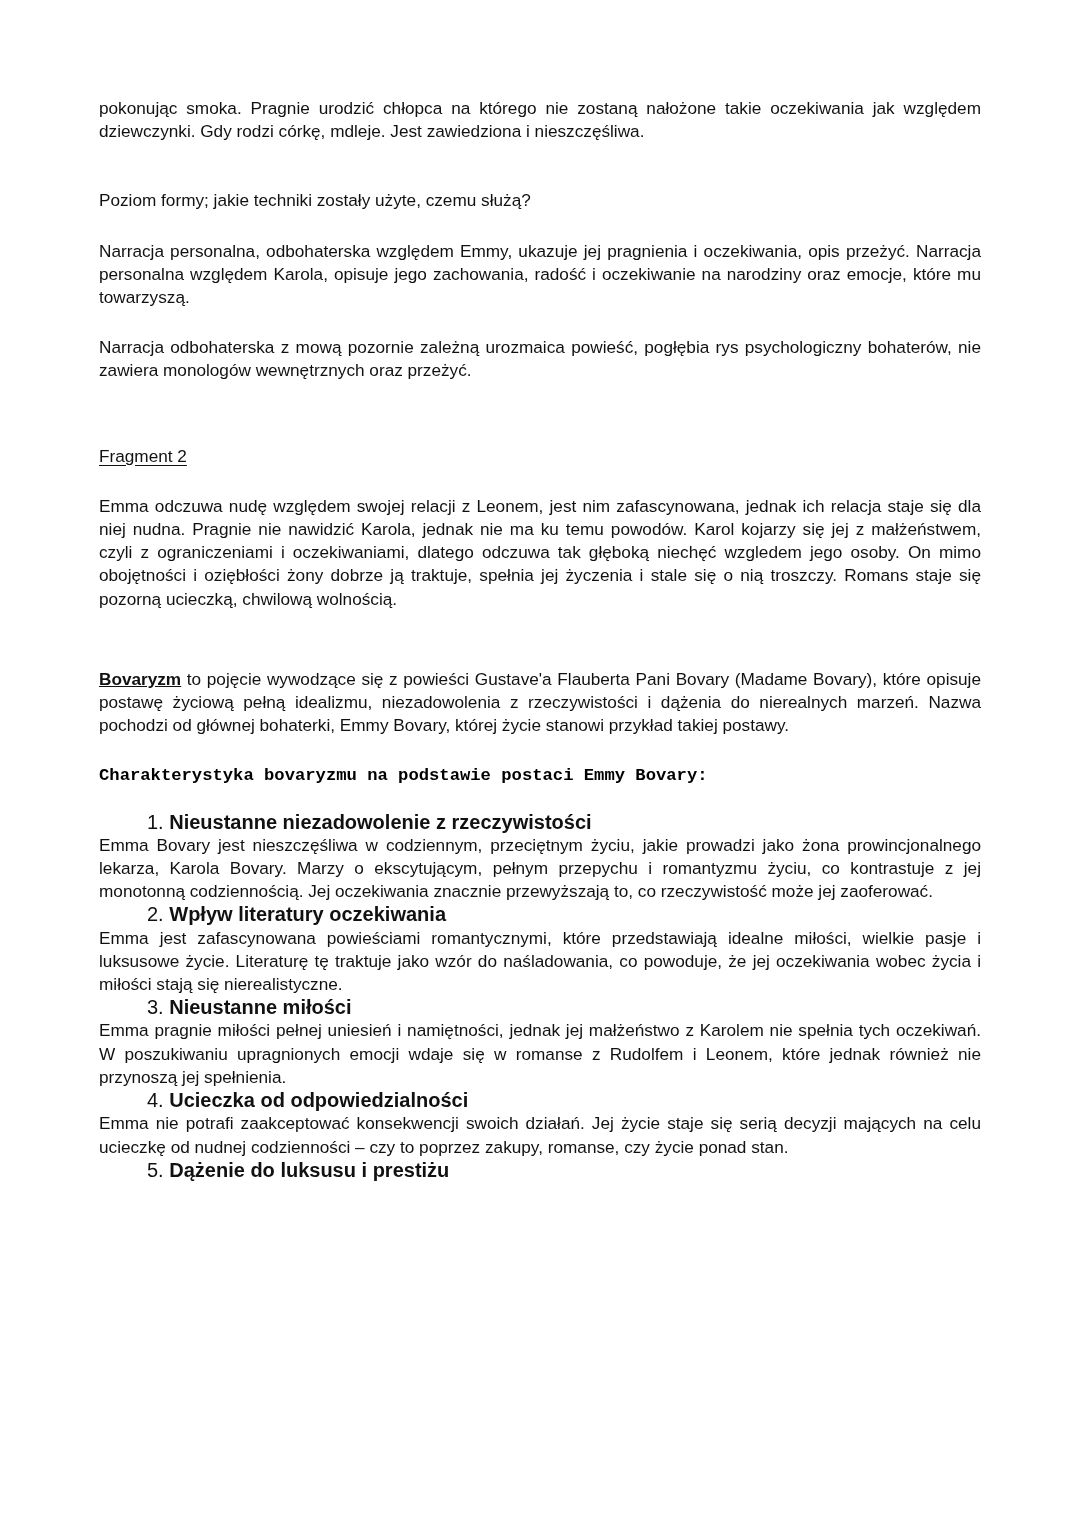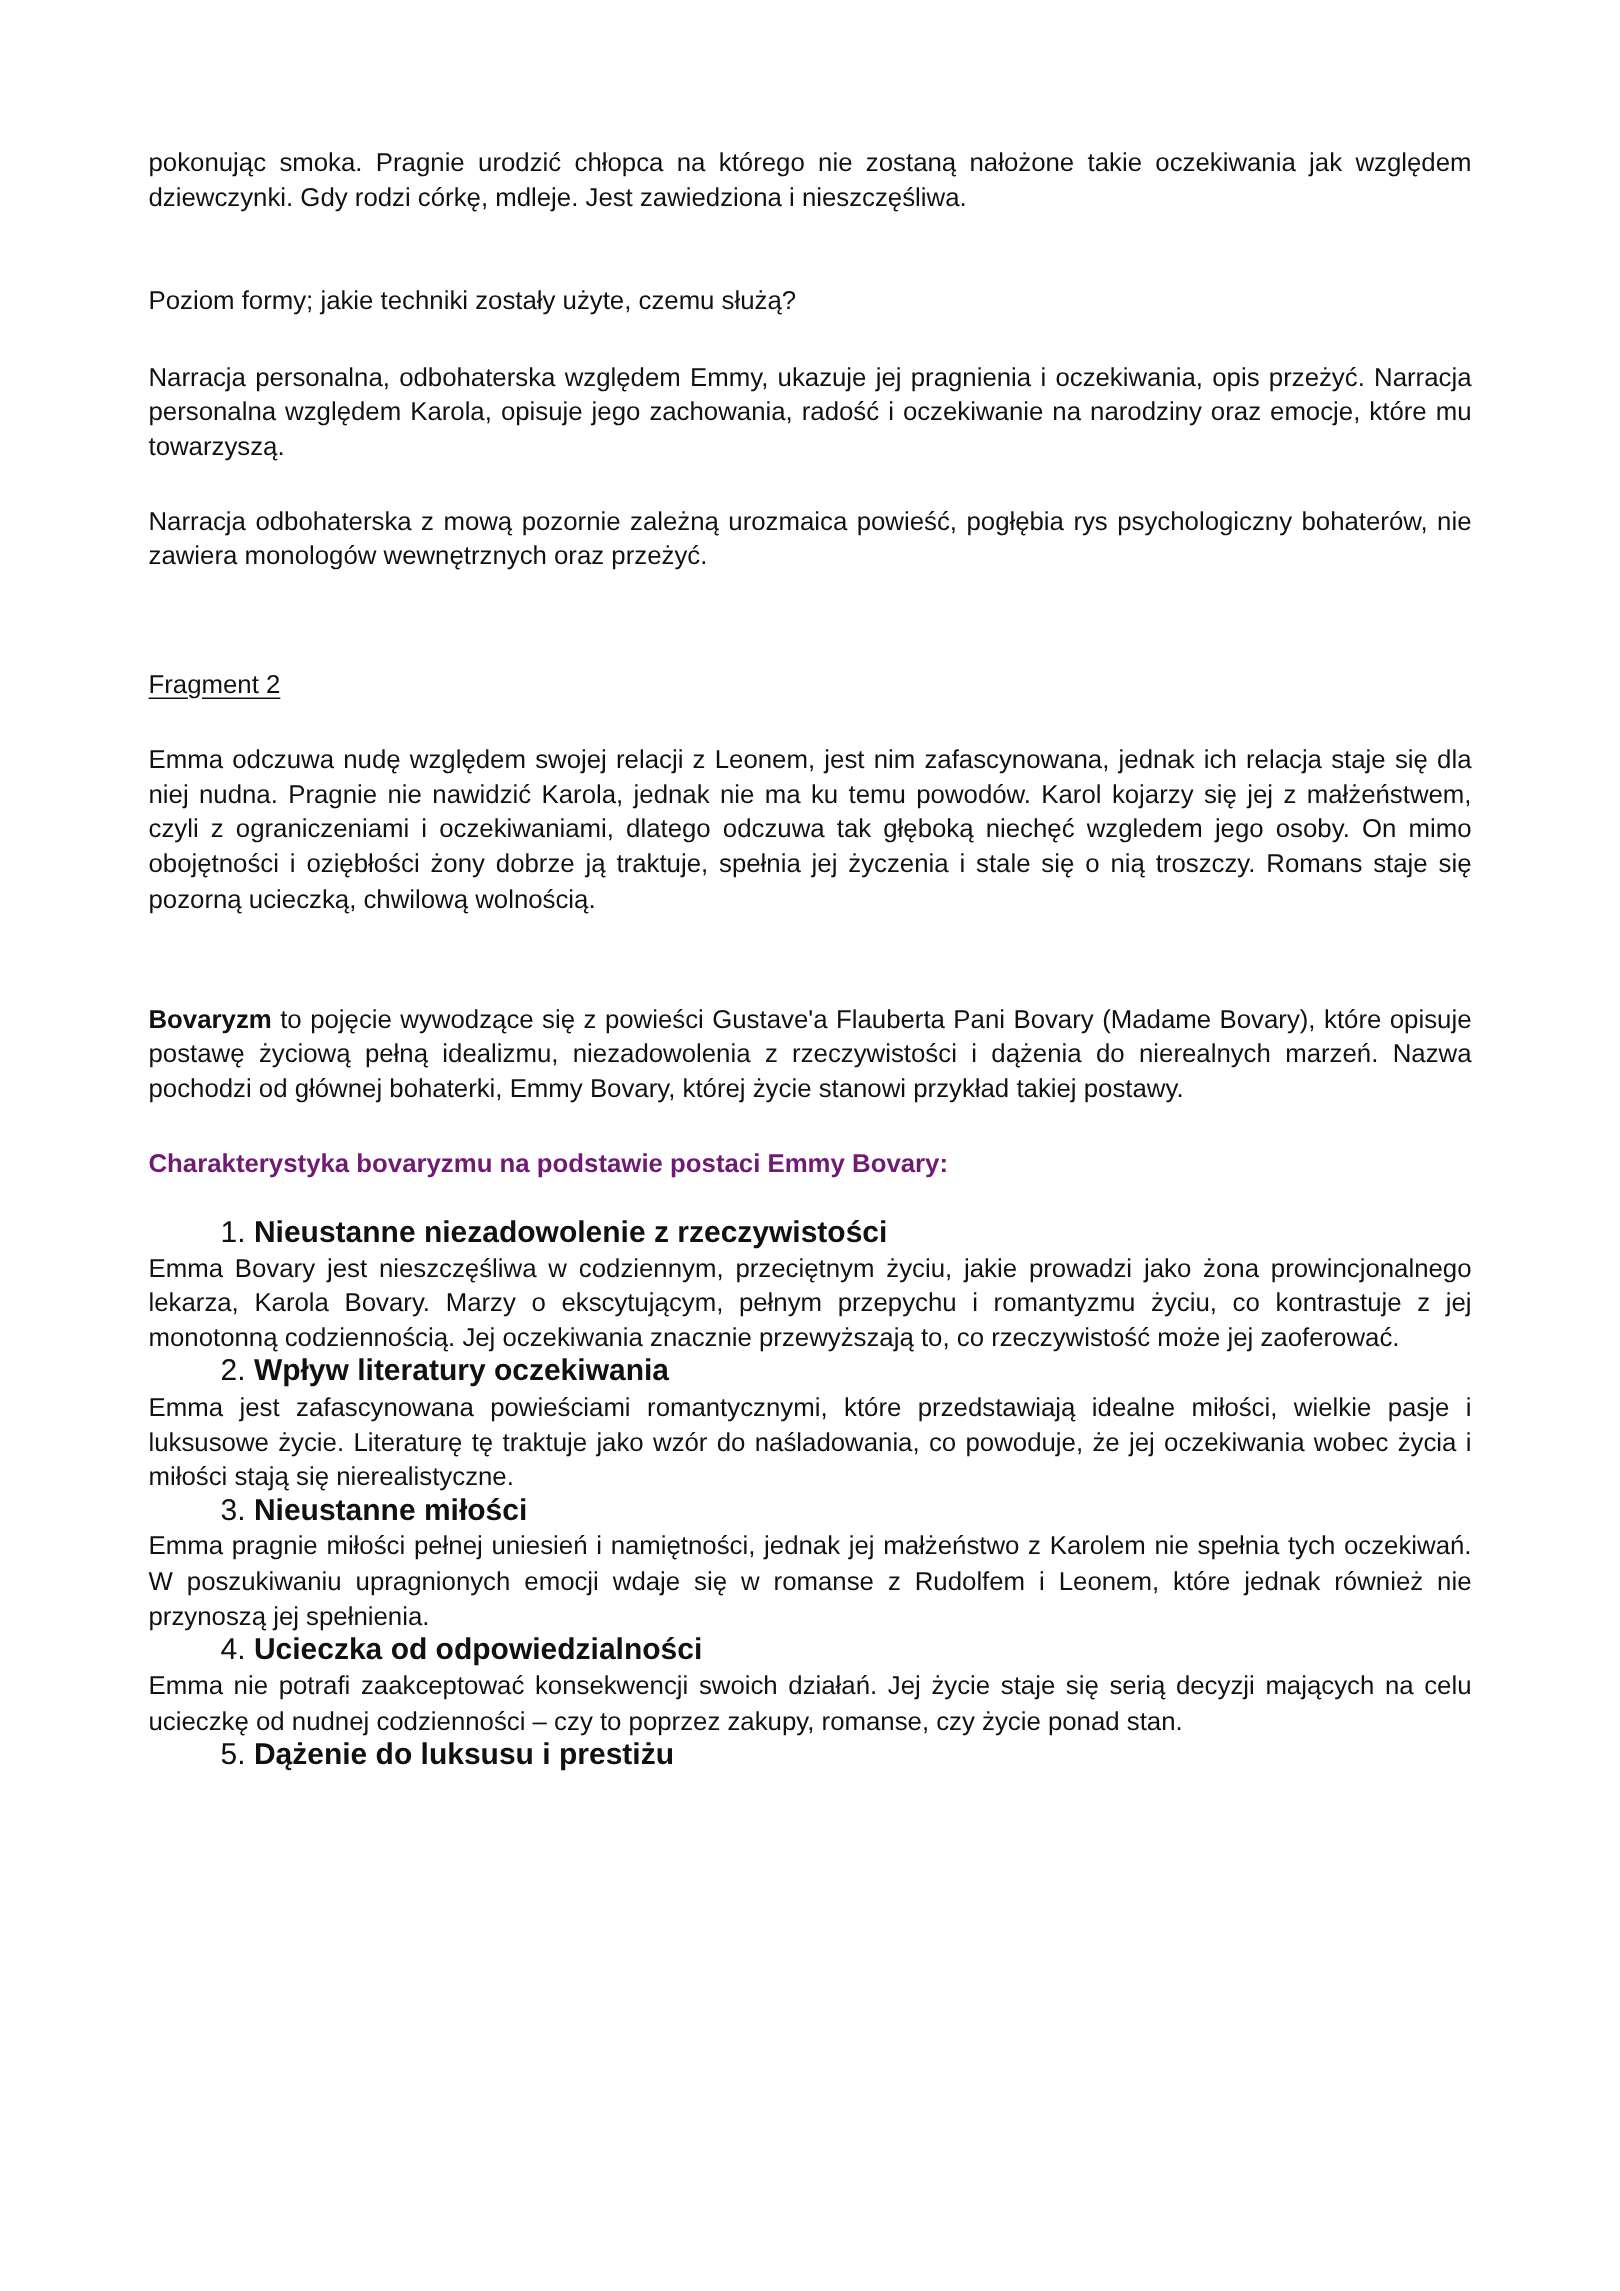--- a/index.html
+++ b/index.html
@@ -39,29 +39,30 @@
   .gap-sm { height: 23px; }
   .gap-md { height: 27px; }
   .gap-lg { height: 46px; }
   .gap-xl { height: 57px; }
   .gap-xxl { height: 62px; }
   .underlined {
     text-decoration: underline;
     text-underline-offset: 3px;
     text-align: left;
   }
-  .bold { font-weight: bold; }
+  .bold { font-weight: bold; text-decoration: underline; }
   .italic { }
   .heading-bold {
     font-weight: bold;
     text-align: left;
     font-size: 17.2px;
     line-height: 23.2px;
     margin: 0;
-    color: #701a75;
+    color: #000000;
+    font-family: Liberation Mono, monospace;
   }
   .num-heading {
     margin: 0;
     font-size: 20px;
     line-height: 23.2px;
     text-align: left;
     padding-left: 48px;
     color: #111111;
   }
   .num-heading .num { font-weight: normal; }

